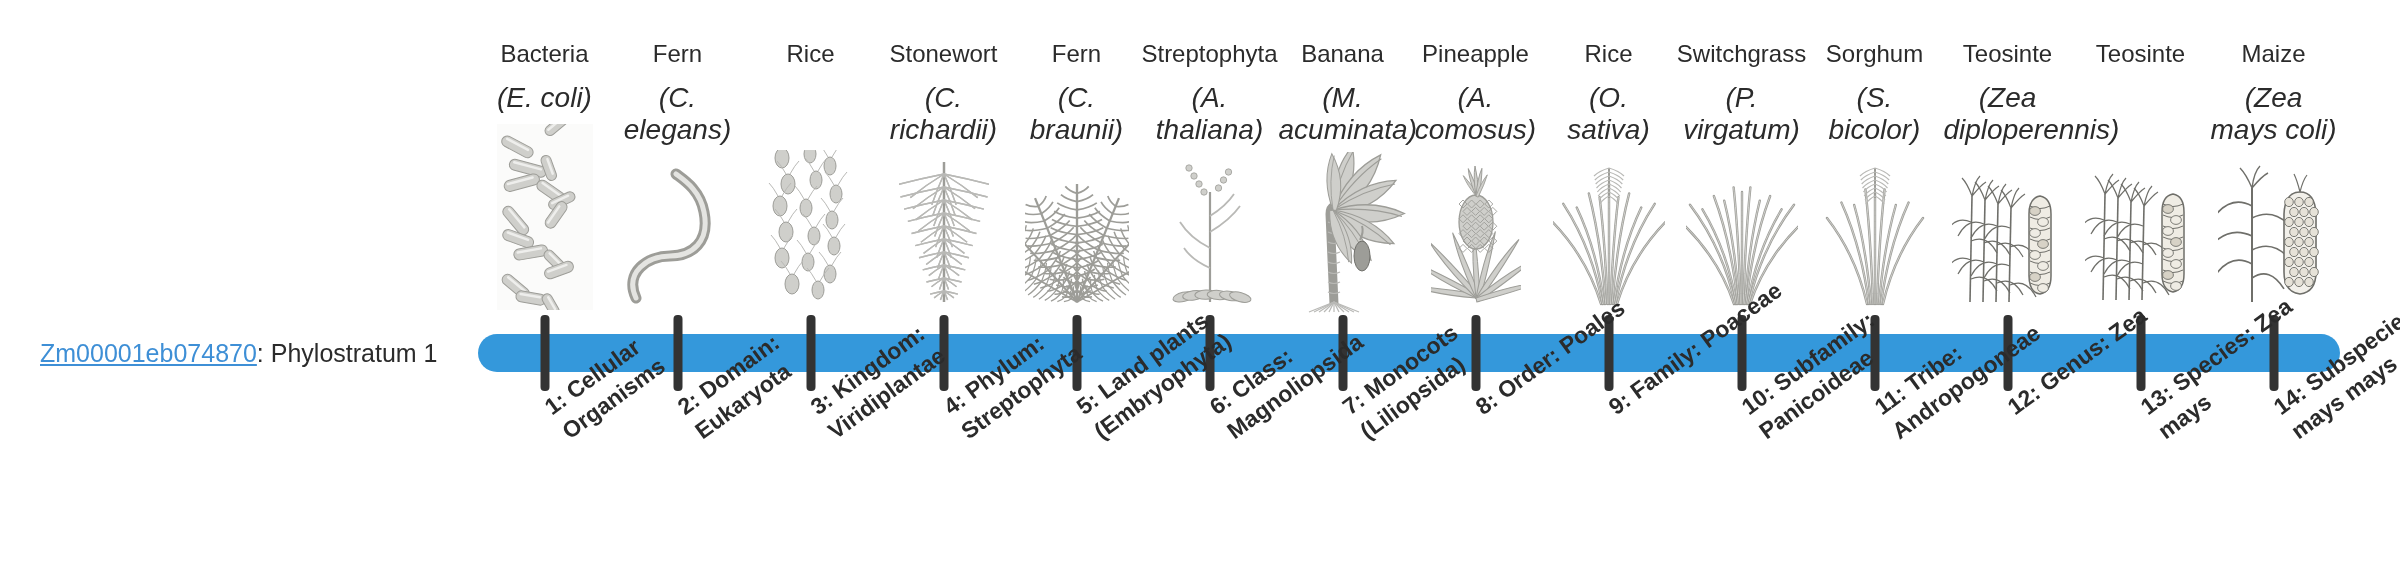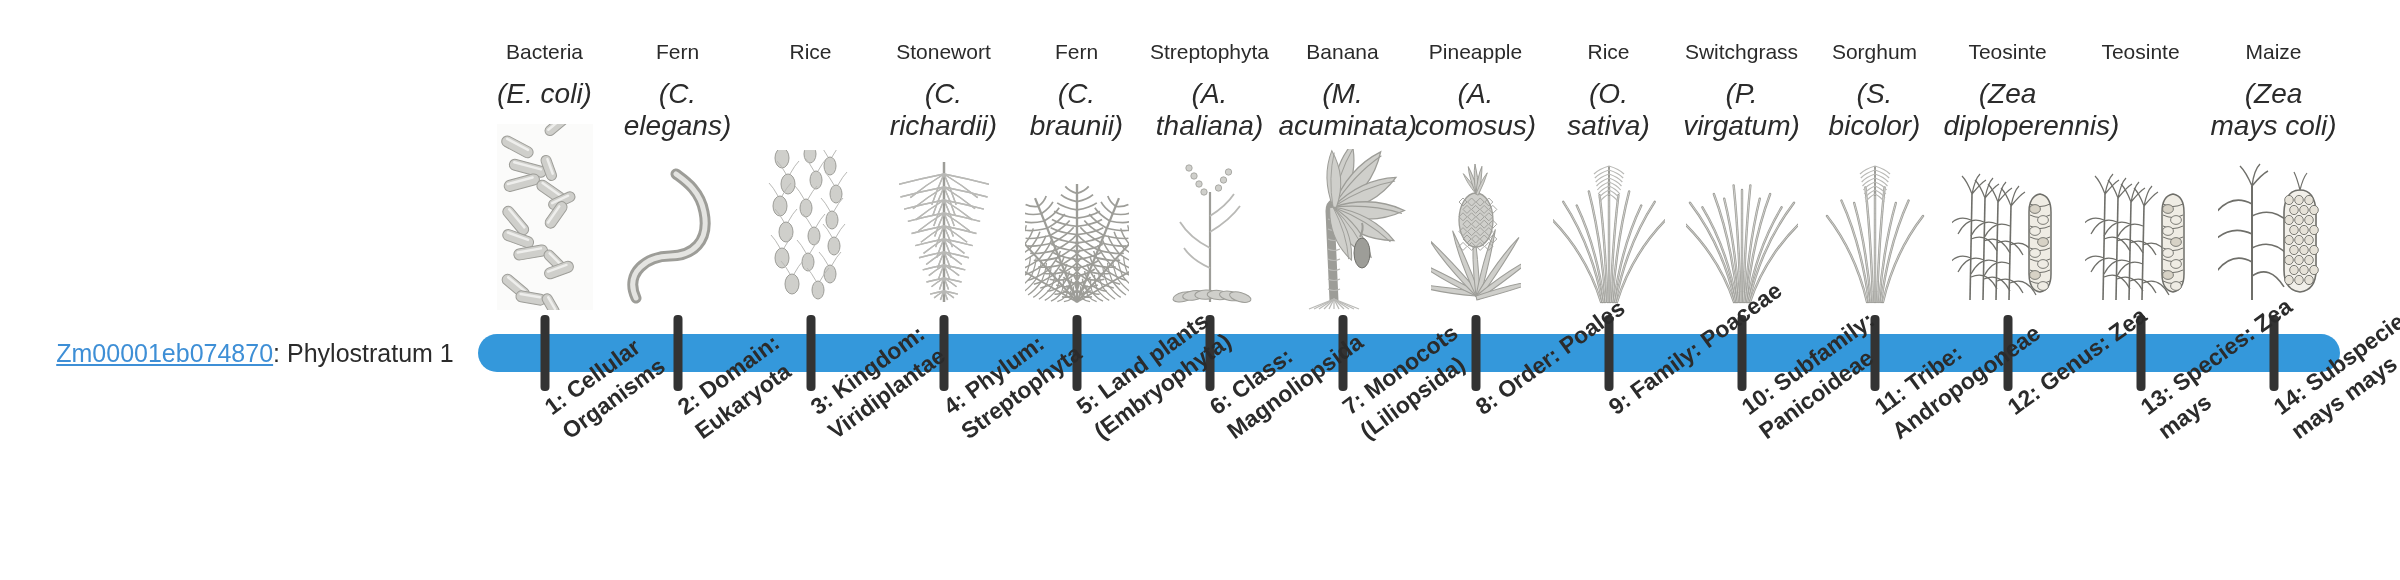--- a/index.html
+++ b/index.html
@@ -11,21 +11,21 @@
     overflow:hidden;
   }
   #stage{position:relative;width:2400px;height:580px;}
 
   
   .gene-label{
     position:absolute;
     left:40px;
     top:338px;
     width:430px;
-    text-align:center;
+    text-align:left;
     font-size:25px;
     line-height:1.2;
     white-space:nowrap;
     color:#2b2b2b;
   }
   .gene-label .gene-link{
     color:#3e8fd6;
     text-decoration:underline;
     cursor:pointer;
   }
@@ -40,21 +40,21 @@
     display:flex;
   }
   .col{
     flex:1 1 0;
     min-width:0;
     display:flex;
     flex-direction:column;
     align-items:center;
   }
   .common{
-    font-size:21px;
+    font-size:24px;
     line-height:1.15;
     text-align:center;
     color:#2b2b2b;
     white-space:nowrap;
   }
   .latin{
     margin-top:14px;
     font-size:28px;
     font-style:italic;
     line-height:1.15;

